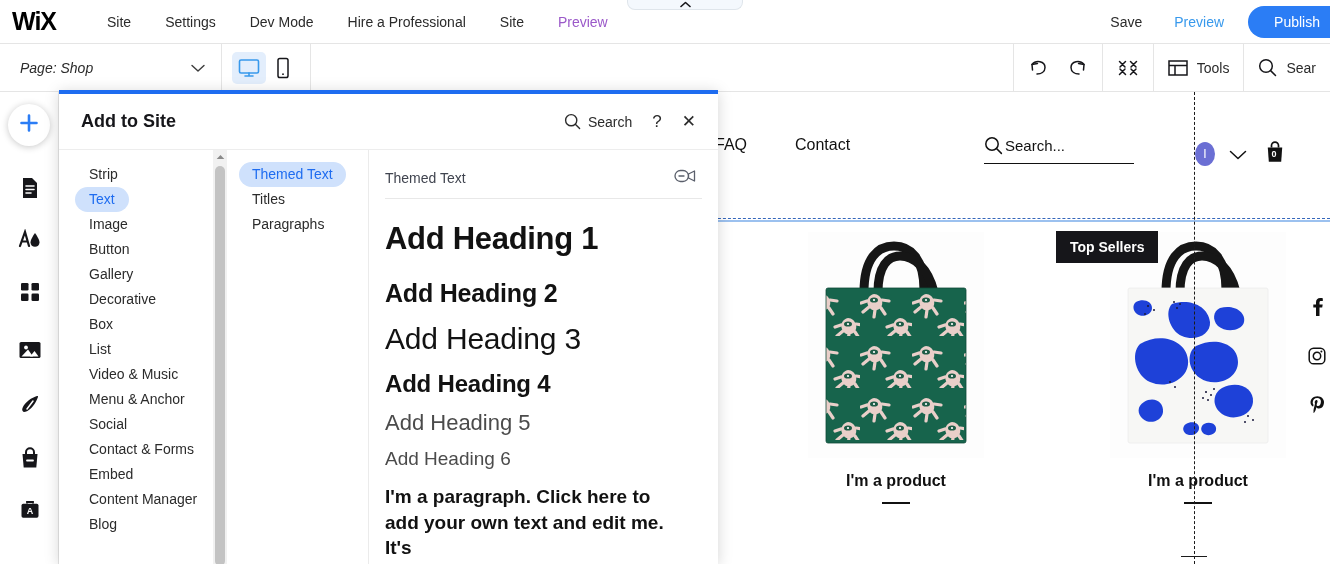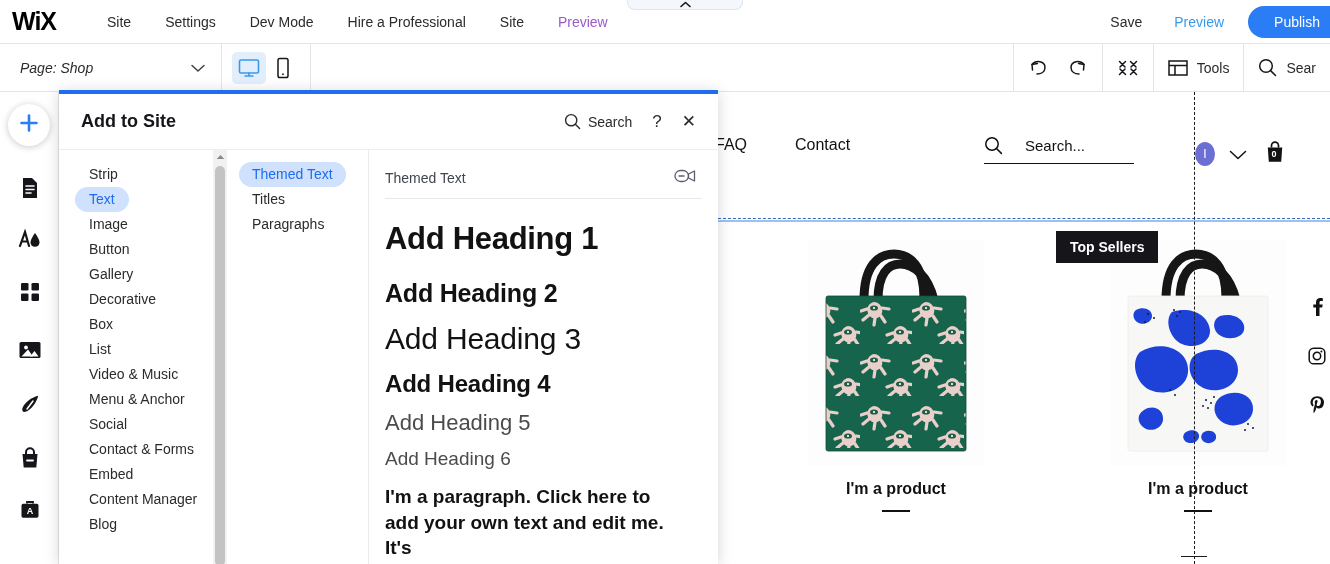--- a/index.html
+++ b/index.html
@@ -92,21 +92,21 @@
     background: #fff; overflow: hidden;
   }
   .site-nav {
     position: absolute; left: 0; top: 0; width: 1271px; height: 126px; background: #fff;
   }
   .nav-links { position: absolute; left: 656px; top: 44px; display: flex; gap: 48px; }
   .nav-link { font-size: 16px; color: #111; font-weight: 500; cursor: pointer; white-space: nowrap; }
   .site-search {
     position: absolute; left: 925px; top: 44px; width: 150px;
     border-bottom: 1.5px solid #111; padding-bottom: 8px;
-    display: flex; align-items: center; gap: 22px; cursor: text;
+    display: flex; align-items: center; gap: 2px; cursor: text;
   }
   .site-search .ph { font-size: 15px; color: #111; }
   .avatar {
     position: absolute; left: 1136px; top: 50px; width: 20px; height: 24px;
     border-radius: 50%; background: #6b6fd4; color: #fff;
     font-size: 12px; display:flex; align-items:center; justify-content:center;
     cursor: pointer;
   }
   .avatar-chev { position: absolute; left: 1170px; top: 55px; cursor:pointer; }
   .cart { position: absolute; left: 1206px; top: 48px; cursor: pointer; }
@@ -125,21 +125,21 @@
     font-size: 14px; font-weight: 700; padding: 8px 14px; z-index: 12;
   }
   .vline {
     position: absolute; left: 1135px; top: 0; width: 0; height: 472px;
     border-left: 1.5px dashed #1b1b1b; z-index: 11;
   }
   .hline-mark {
     position: absolute; left: 1122px; top: 464px; width: 26px; height: 0;
     border-top: 1.5px solid #1b1b1b; z-index: 11;
   }
-  .product { position: absolute; top: 148px; width: 220px; }
+  .product { position: absolute; top: 140px; width: 220px; }
   .product .shot { position: relative; width: 176px; height: 226px; margin: 0 auto; }
   .product .cap {
     margin-top: 14px; text-align: center; font-size: 16px; font-weight: 600; color: #111;
   }
   .product .cap-rule {
     width: 28px; height: 2px; background: #111; margin: 12px auto 0;
   }
   .social-rail { position: absolute; left: 1249px; top: 205px; display:flex;
     flex-direction: column; gap: 26px; align-items:center; }
   .social-rail .si { cursor: pointer; }

